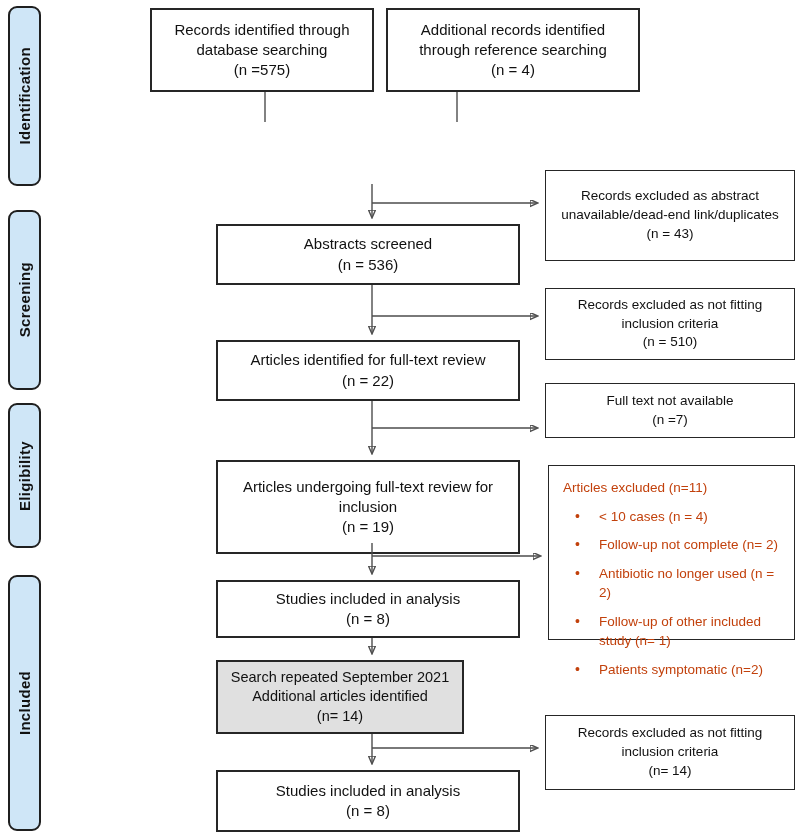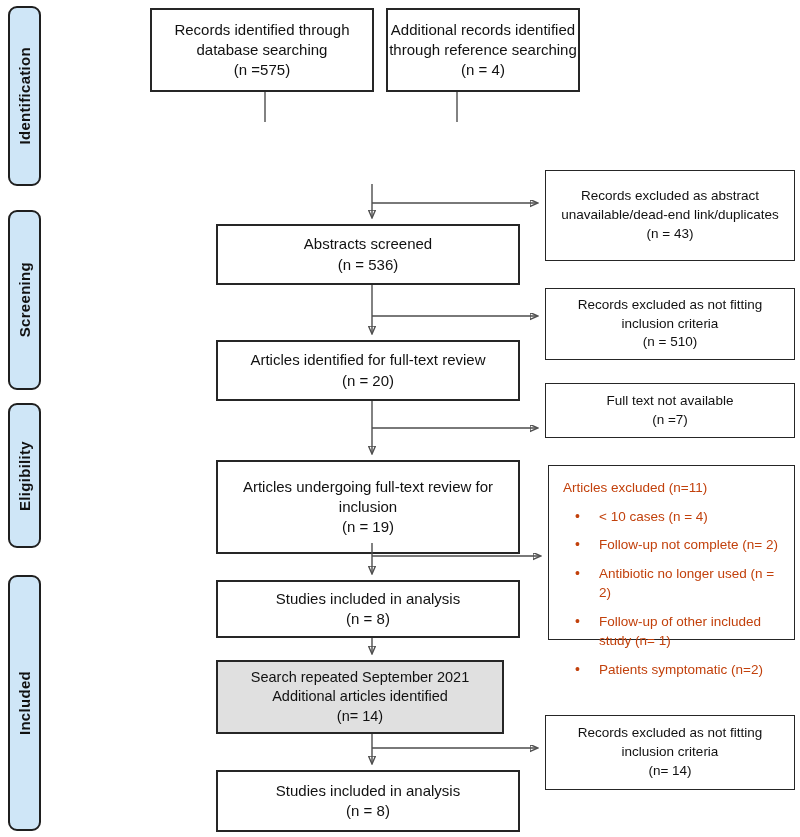--- a/index.html
+++ b/index.html
@@ -112,39 +112,39 @@
     <span>Eligibility</span>
   </div>
   <div class="stage" style="left:8px; top:575px; width:33px; height:256px;">
     <span>Included</span>
   </div>
 
   <div class="box" style="left:150px; top:8px; width:224px; height:84px;">Records identified through
 database searching
 (n =575)</div>
 
-  <div class="box" style="left:386px; top:8px; width:194px; height:84px;">Additional records identified
+  <div class="box" style="left:386px; top:8px; width:254px; height:84px;">Additional records identified
 through reference searching
 (n = 4)</div>
 
 
   <div class="box" style="left:216px; top:224px; width:304px; height:61px;">Abstracts screened
 (n = 536)</div>
 
   <div class="box" style="left:216px; top:340px; width:304px; height:61px;">Articles identified for full-text review
-(n = 20)</div>
+(n = 22)</div>
 
   <div class="box" style="left:216px; top:460px; width:304px; height:94px;">Articles undergoing full-text review for
 inclusion
 (n = 19)</div>
 
   <div class="box" style="left:216px; top:580px; width:304px; height:58px;">Studies included in analysis
 (n = 8)</div>
 
-  <div class="box gray" style="left:216px; top:660px; width:288px; height:74px; font-size:14.5px;">Search repeated September 2021
+  <div class="box gray" style="left:216px; top:660px; width:248px; height:74px; font-size:14.5px;">Search repeated September 2021
 Additional articles identified
 (n= 14)</div>
 
   <div class="box" style="left:216px; top:770px; width:304px; height:62px;">Studies included in analysis
 (n = 8)</div>
 
   <div class="box sbox" style="left:545px; top:170px; width:250px; height:91px;">Records excluded as abstract
 unavailable/dead-end link/duplicates
 (n = 43)</div>
 

